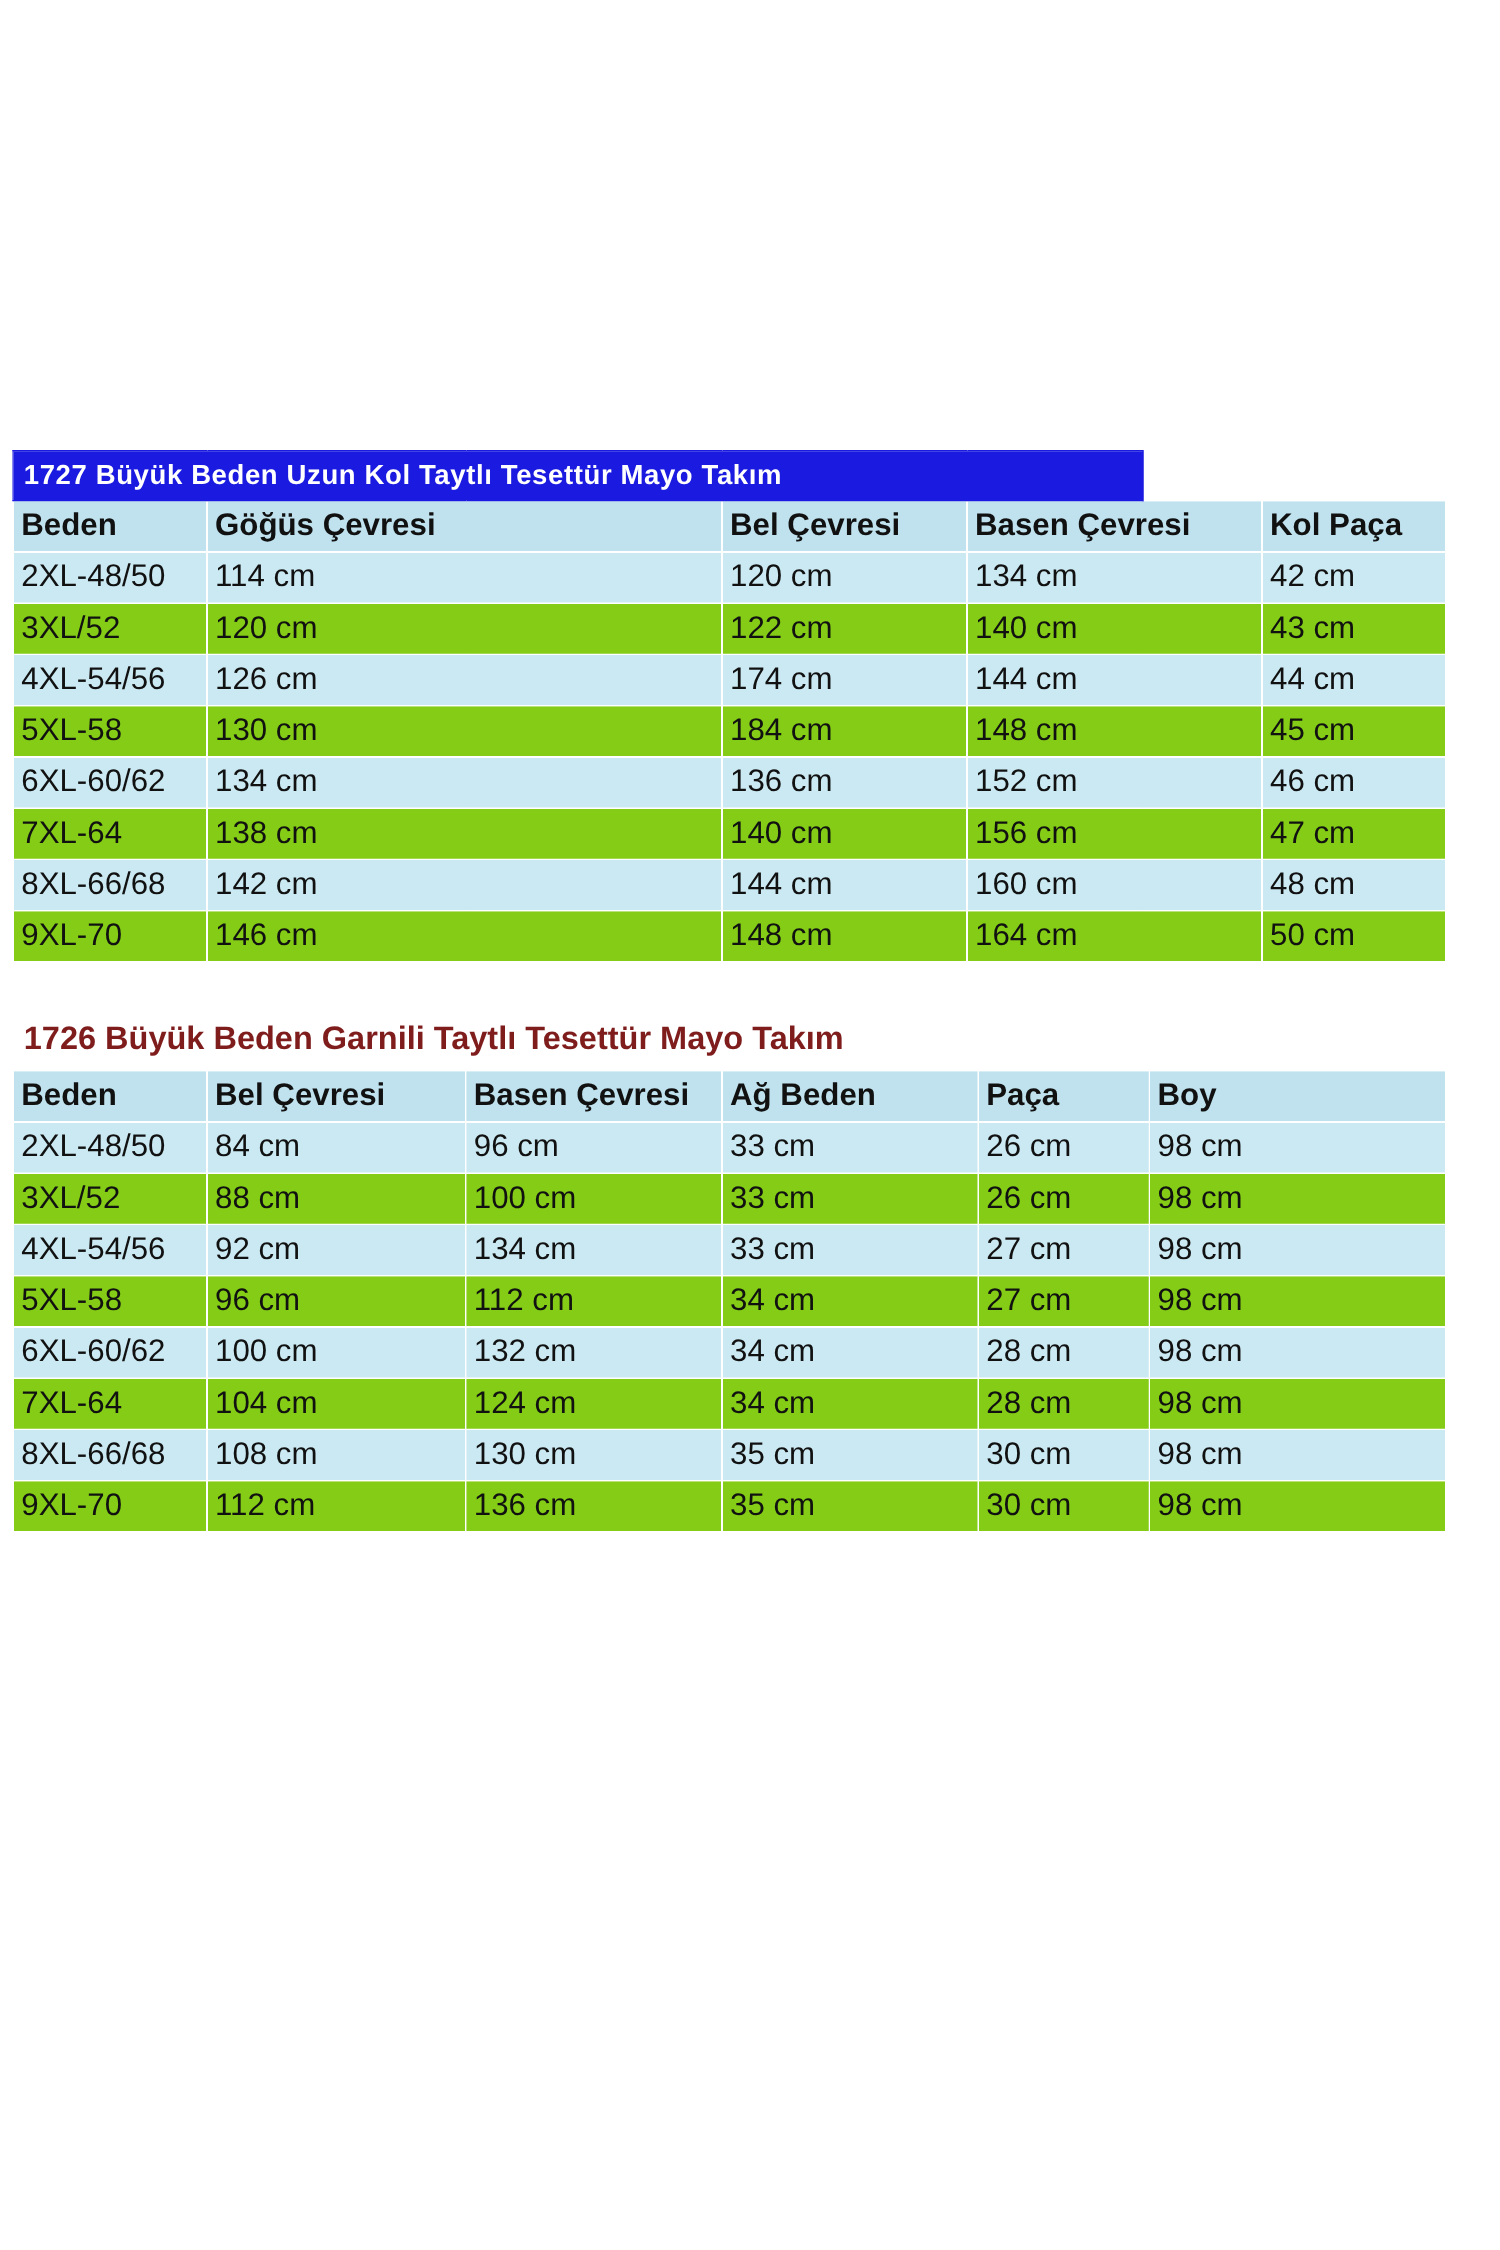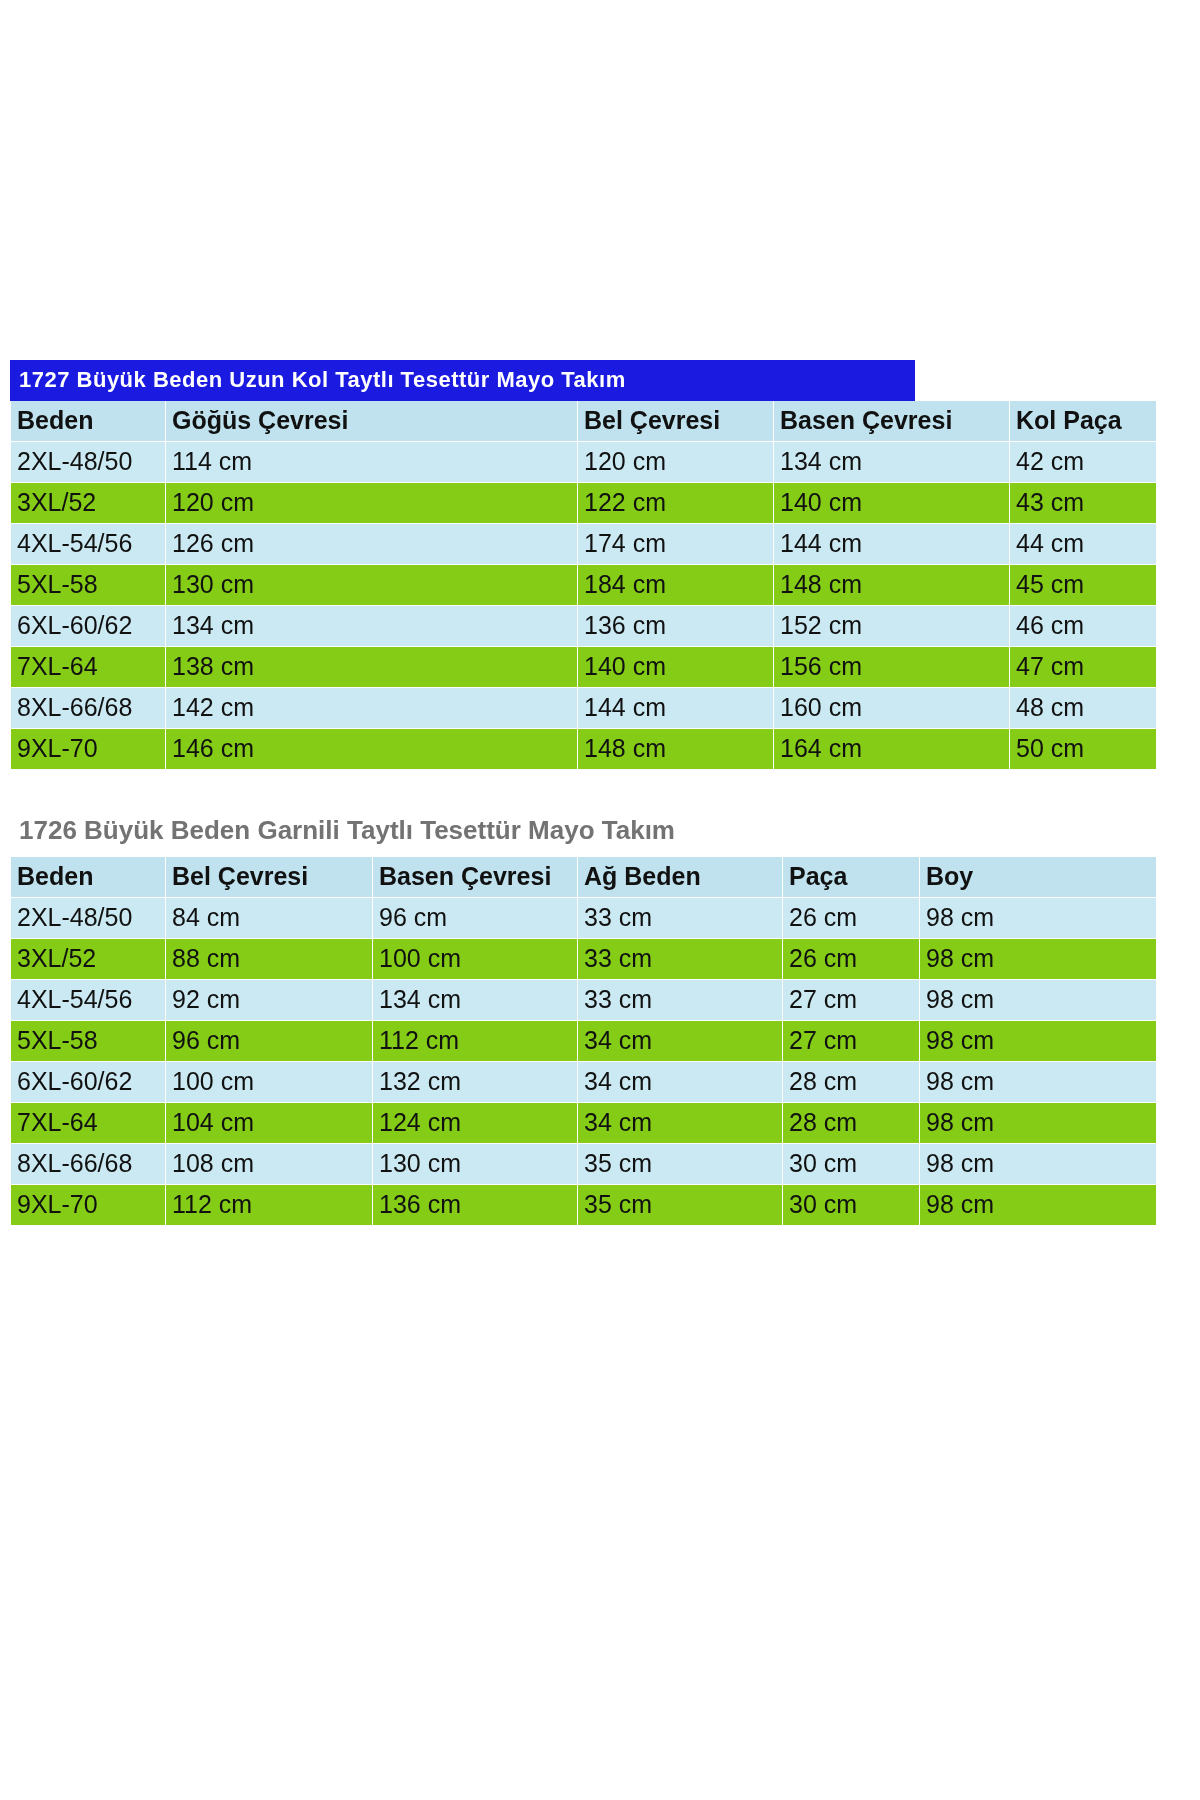--- a/index.html
+++ b/index.html
@@ -54,21 +54,21 @@
     color: #ffffff;
     font-weight: bold;
     font-size: 22px;
     letter-spacing: 0.5px;
     padding: 6px 8px 7px 8px !important;
     border: 1px solid #1a1ae0 !important;
     overflow: hidden;
   }
   .title-plain-cell {
     background: #ffffff !important;
-    color: #737373;
+    color: #7f1d1d;
     font-weight: bold;
     font-size: 26px;
     padding: 10px 8px 10px 8px !important;
     border: 1px solid #ffffff !important;
   }
   .spacer {
     height: 34px;
   }
   
   .t1 col.c0 { width: 155px; }

